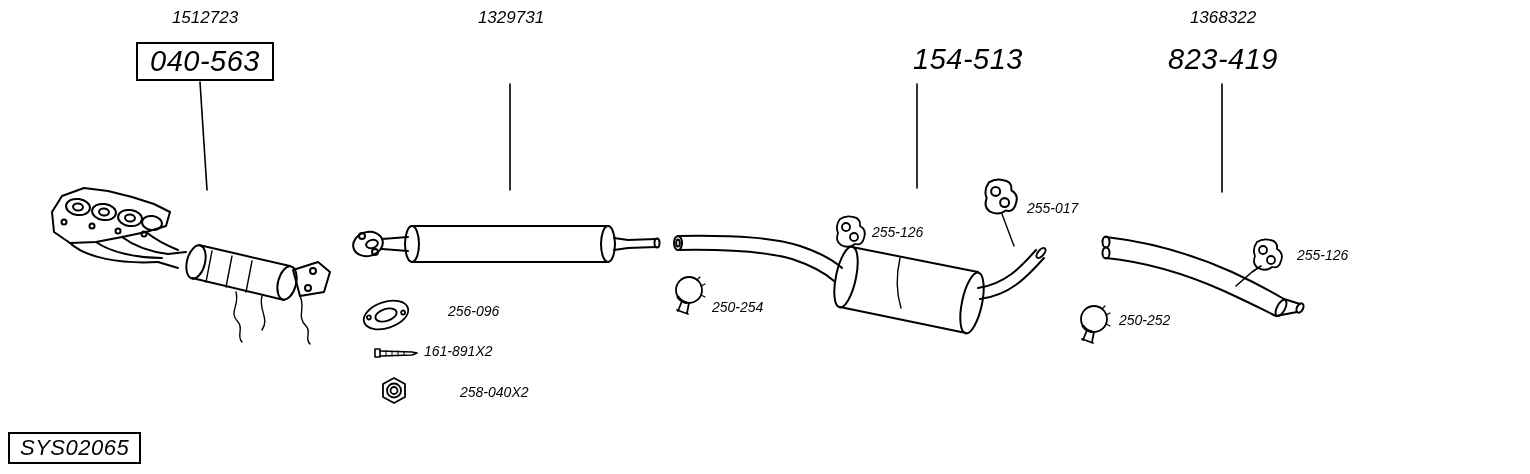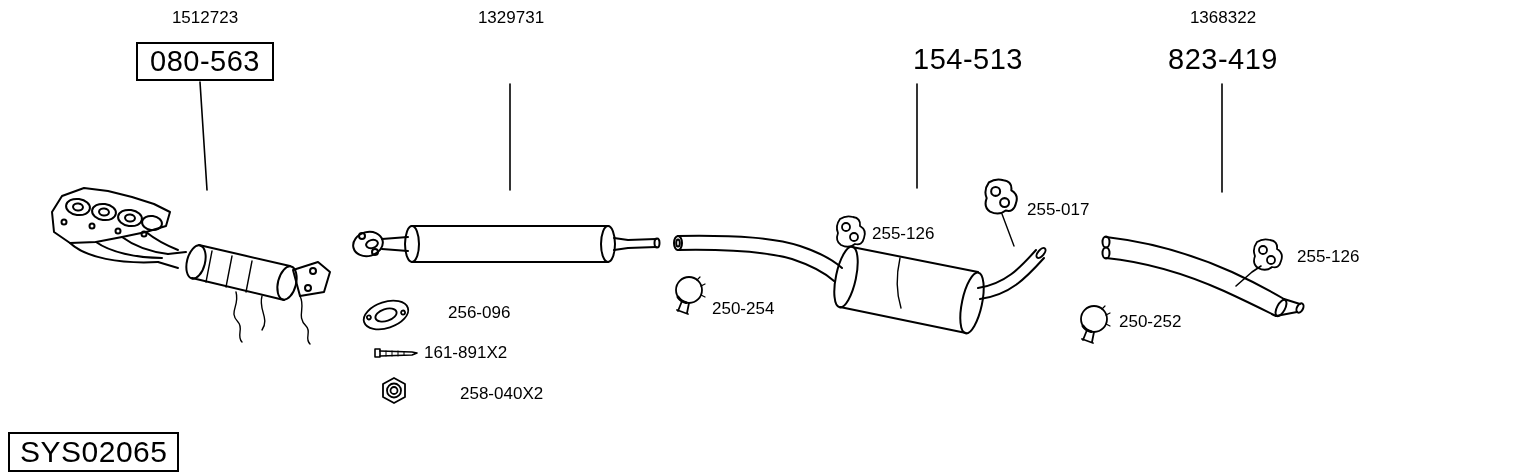--- a/index.html
+++ b/index.html
@@ -1,26 +1,26 @@
 <!DOCTYPE html>
 <html><head>
 <meta charset="utf-8">
 <style>
   html,body{margin:0;padding:0;background:#fff;}
   .stage{position:relative;width:1360px;height:474px;background:#ffffff;
-         font-family:"Liberation Sans",sans-serif;color:#000;overflow:hidden;}
+         font-family:"Liberation Sans",sans-serif;color:#000;overflow:hidden;font-style:italic;}
   .art{position:absolute;left:0;top:0;}
   .ref{position:absolute;top:8px;width:200px;text-align:center;font-size:17px;}
   .pnum{position:absolute;top:42px;width:220px;display:flex;justify-content:center;
         font-size:29px;letter-spacing:.5px;}
   .pnum span{padding:1px 4px;}
   .pnum span.boxed{border:2px solid #000;padding:1px 12px;}
-  .slabel{position:absolute;font-size:17px;white-space:nowrap;}
+  .slabel{position:absolute;font-size:14px;white-space:nowrap;}
   .sys-box{position:absolute;left:8px;top:432px;border:2px solid #000;
-           font-size:30px;padding:1px 10px;letter-spacing:.5px;}
+           font-size:22px;padding:1px 10px;letter-spacing:.5px;}
 </style>
 </head>
 <body>
 
 <div class="stage">
 
   <svg class="art" width="1530" height="474" viewBox="0 0 1530 474" stroke="#000" fill="none" stroke-linecap="round" stroke-linejoin="round">
 
     <g stroke-width="1.6">
       <line x1="200" y1="82" x2="207" y2="190"></line>
@@ -157,21 +157,21 @@
       <circle cx="-3" cy="-5" r="4"></circle>
       <circle cx="5" cy="5" r="4"></circle>
     </g>
   </svg>
 
   <div class="ref" style="left:105px;">1512723</div>
   <div class="ref" style="left:411px;">1329731</div>
   <div class="ref" style="left:1123px;">1368322</div>
 
   <div class="pnum" style="left:95px;">
-    <span class="boxed">080-563</span>
+    <span class="boxed">040-563</span>
   </div>
   <div class="pnum" style="left:807px;justify-content:flex-end;">
     <span>154-513</span>
   </div>
   <div class="pnum" style="left:1113px;">
     <span>823-419</span>
   </div>
 
   <div class="slabel" style="left:448px;top:303px;">256-096</div>
   <div class="slabel" style="left:424px;top:343px;">161-891X2</div>

